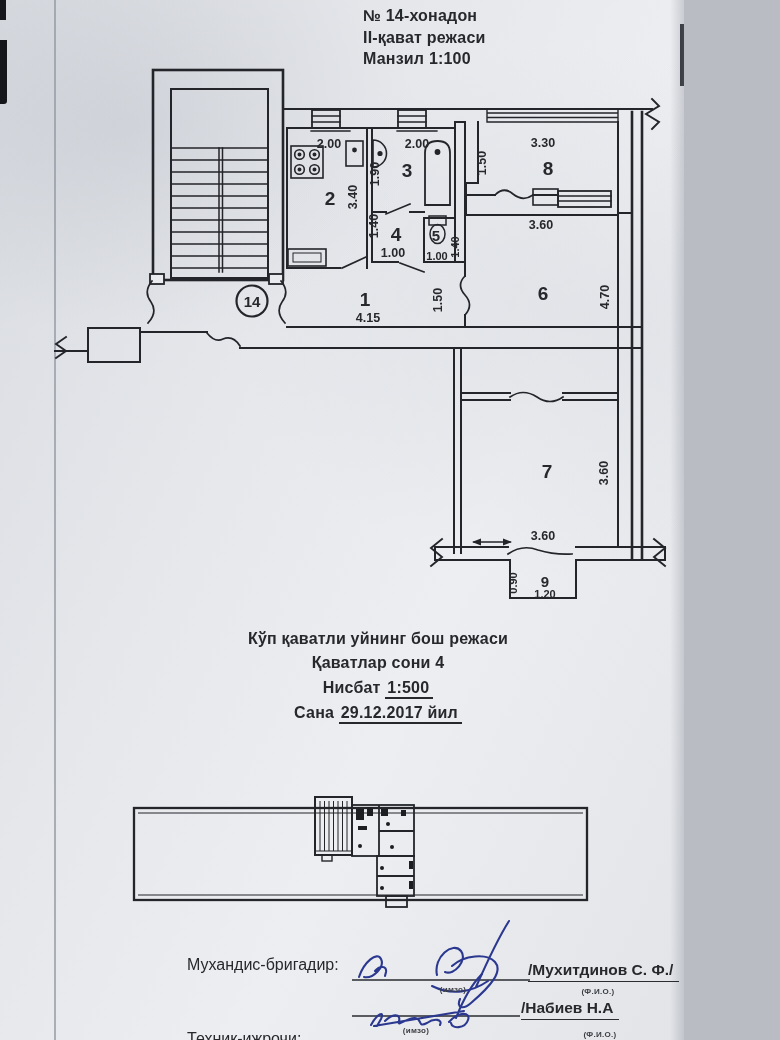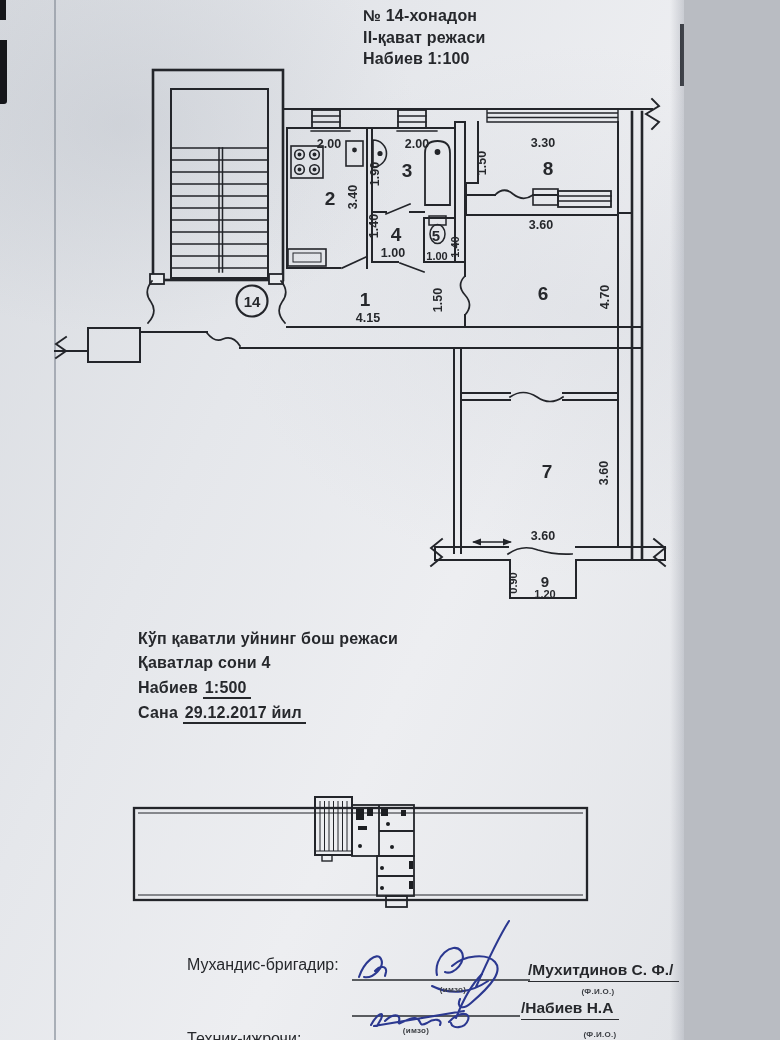--- a/index.html
+++ b/index.html
@@ -7,21 +7,21 @@
     position:relative;width:684px;height:1040px;overflow:hidden;
     background:
       radial-gradient(420px 300px at 18% 12%, rgba(170,176,186,.28), rgba(0,0,0,0) 70%),
       radial-gradient(500px 380px at 85% 30%, rgba(200,204,212,.30), rgba(0,0,0,0) 70%),
       linear-gradient(115deg,#d8dbe0 0%,#e5e7eb 35%,#edeef1 62%,#e2e4e8 100%);
     font-family:"Liberation Sans","DejaVu Sans",sans-serif;
     color:#26282c;
   }
   .abs{position:absolute;}
   .hdr{font-size:16px;font-weight:700;line-height:21.5px;letter-spacing:.2px;}
-  .info{font-size:16px;font-weight:700;line-height:24.3px;letter-spacing:.2px;}
+  .info{font-size:16px;font-weight:700;line-height:24.3px;letter-spacing:.2px;text-align:center;}
   .u{border-bottom:2px solid #26282c;padding:0 4px 1px 2px;}
   .sigrole{font-size:16px;font-weight:400;}
   .signame{font-size:15.5px;font-weight:700;border-bottom:1.8px solid #2a2c30;padding:0 6px 2px 0;}
   .cap{font-size:8px;font-weight:700;color:#3a3d42;text-align:center;letter-spacing:.3px;}
   svg text{fill:#26282c;}
   .rm{font:700 19px "Liberation Sans","DejaVu Sans",sans-serif;}
   .rs{font:700 15px "Liberation Sans","DejaVu Sans",sans-serif;}
   .dm{font:700 12.5px "Liberation Sans","DejaVu Sans",sans-serif;}
   .dm2{font:700 11px "Liberation Sans","DejaVu Sans",sans-serif;}
   .edge-line{left:54px;top:0;width:2px;height:1040px;background:#8f959f;opacity:.7;}
@@ -37,21 +37,21 @@
 
   <div class="abs edge-line"></div>
   <div class="abs blob1"></div>
   <div class="abs blob2"></div>
   <div class="abs redge"></div>
   <div class="abs rshadow"></div>
 
   <div class="abs hdr" style="left:363px;top:5px;width:300px;">
     <div>№ 14-хонадон</div>
     <div>II-қават режаси</div>
-    <div>Набиев 1:100</div>
+    <div>Манзил 1:100</div>
   </div>
 
   <svg class="abs" style="left:0;top:0;" width="780" height="1040" viewBox="0 0 780 1040">
 
     <g stroke="#23252a" fill="none" stroke-linecap="square">
 
       <g>
         <rect x="153" y="70" width="130" height="210" stroke-width="2.6"></rect>
         <rect x="171" y="89" width="97" height="189" stroke-width="2"></rect>
         <path stroke-width="1.5" d="M171,148H268 M171,160H268 M171,172H268 M171,184H268 M171,196H268 M171,208H268 M171,220H268 M171,232H268 M171,244H268 M171,256H268 M171,268H268"></path>
@@ -244,21 +244,21 @@
         M374,1026 L464,1011
         M449,1022 C459,1011 471,1012 468,1020 C465,1029 452,1029 451,1023
         M456,1018 C463,1000 471,985 482,974"></path>
     </g>
   </svg>
 
   <div class="abs info" style="left:138px;top:627px;width:480px;">
     <div>Кўп қаватли уйнинг бош режаси</div>
     <div>Қаватлар сони 4</div>
     <div>
-      <span>Набиев</span>
+      <span>Нисбат</span>
       <span class="u">1:500</span>
     </div>
     <div style="margin-top:1px;">
       <span>Сана</span>
       <span class="u">29.12.2017 йил</span>
     </div>
   </div>
 
   <div class="abs sigrole" style="left:187px;top:956px;">Мухандис-бригадир:</div>
   <span class="abs signame" style="left:528px;top:961px;text-align:center;">/Мухитдинов С. Ф./</span>

